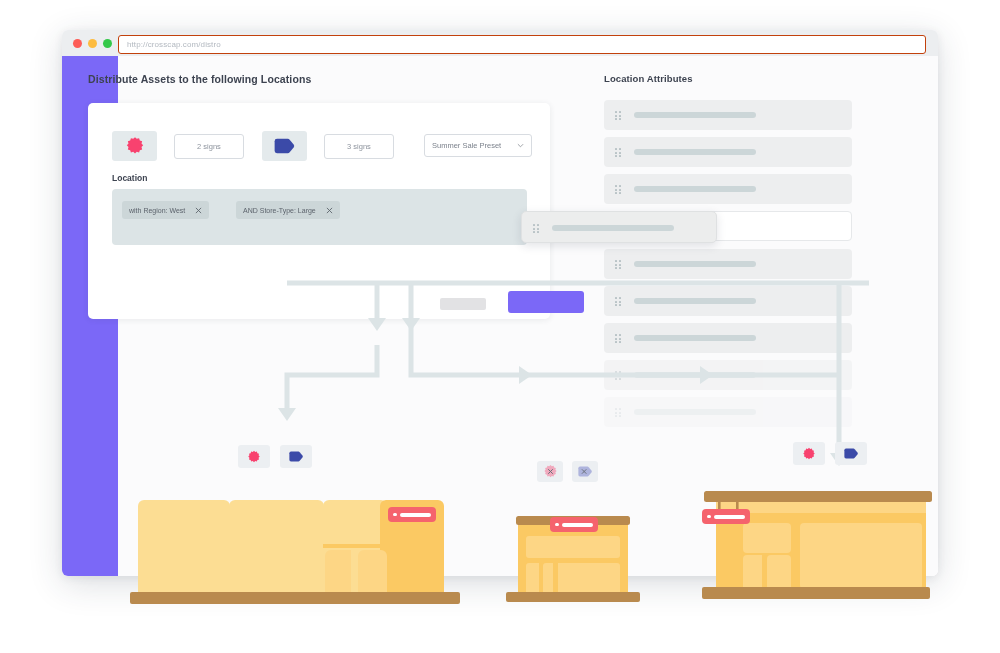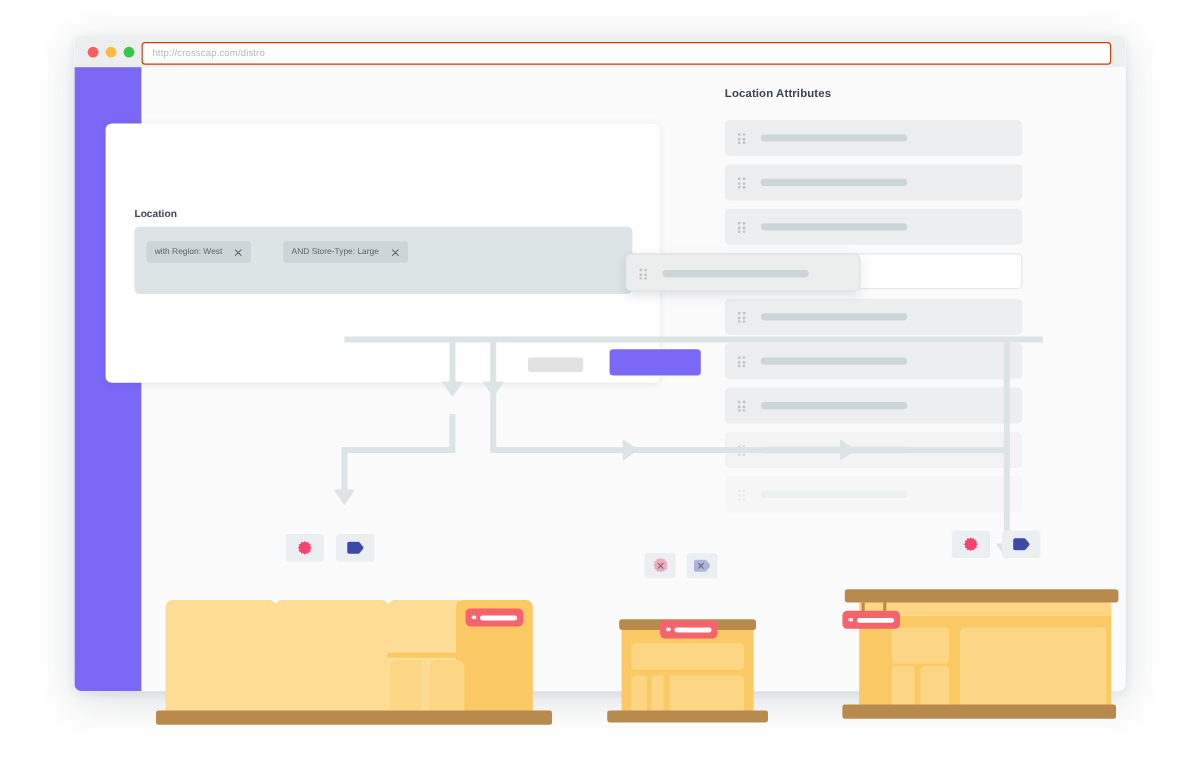--- a/index.html
+++ b/index.html
@@ -222,20 +222,21 @@
         <div class="urltext">http://crosscap.com/distro</div>
       </div>
     </div>
 
     <div class="appbody">
       <div class="sidebar"></div>
       <div class="content"></div>
     </div>
   </div>
 
+  <div class="h-distribute">Distribute Assets to the following Locations</div>
   <div class="h-attributes">Location Attributes</div>
 
   <div class="attr-list" id="attr-list">
       <div class="attr-row" style="top: 0px; opacity: 1;">
         <span class="grip">
           <i></i>
           <i></i>
           <i></i>
           <i></i>
           <i></i>
@@ -318,20 +319,43 @@
           <i></i>
           <i></i>
           <i></i>
         </span>
         <span class="attr-bar"></span>
       </div>
     </div>
 
   <div class="card">
 
+    <div class="asset-row">
+
+      <div class="asset-thumb a1">
+        <svg width="20" height="20" viewBox="0 0 24 24">
+          <path fill="#f8426f" d="M12 1.4l2.1 2.0 2.8-.8.9 2.8 2.8.9-.8 2.8 2.0 2.1-2.0 2.1.8 2.8-2.8.9-.9 2.8-2.8-.8-2.1 2.0-2.1-2.0-2.8.8-.9-2.8-2.8-.9.8-2.8-2.0-2.1 2.0-2.1-.8-2.8 2.8-.9.9-2.8 2.8.8z"></path>
+        </svg>
+      </div>
+      <div class="count-field c1">2 signs</div>
+
+      <div class="asset-thumb a2">
+        <svg width="24" height="16" viewBox="0 0 30 20">
+          <path fill="#3b4aa8" d="M2 4a3 3 0 013-3h13.5c.9 0 1.7.4 2.3 1.1l5 6a3 3 0 010 3.8l-5 6c-.6.7-1.4 1.1-2.3 1.1H5a3 3 0 01-3-3z"></path>
+        </svg>
+      </div>
+      <div class="count-field c2">3 signs</div>
+
+      <div class="preset-select">
+        <span class="preset-label">Summer Sale Preset</span>
+        <svg class="chev" viewBox="0 0 12 12">
+          <path d="M2 4.2l4 4 4-4" fill="none" stroke="#8a9096" stroke-width="1.4" stroke-linecap="round" stroke-linejoin="round"></path>
+        </svg>
+      </div>
+    </div>
 
     <div class="filters-label">Location</div>
 
     <div class="filters-box">
       <div class="chip f1">
         <span class="chip-text">with Region: West</span>
         <svg class="chip-x" viewBox="0 0 12 12">
           <path d="M2 2l8 8M10 2l-8 8" stroke="#5c636c" stroke-width="1.5" stroke-linecap="round"></path>
         </svg>
       </div>

